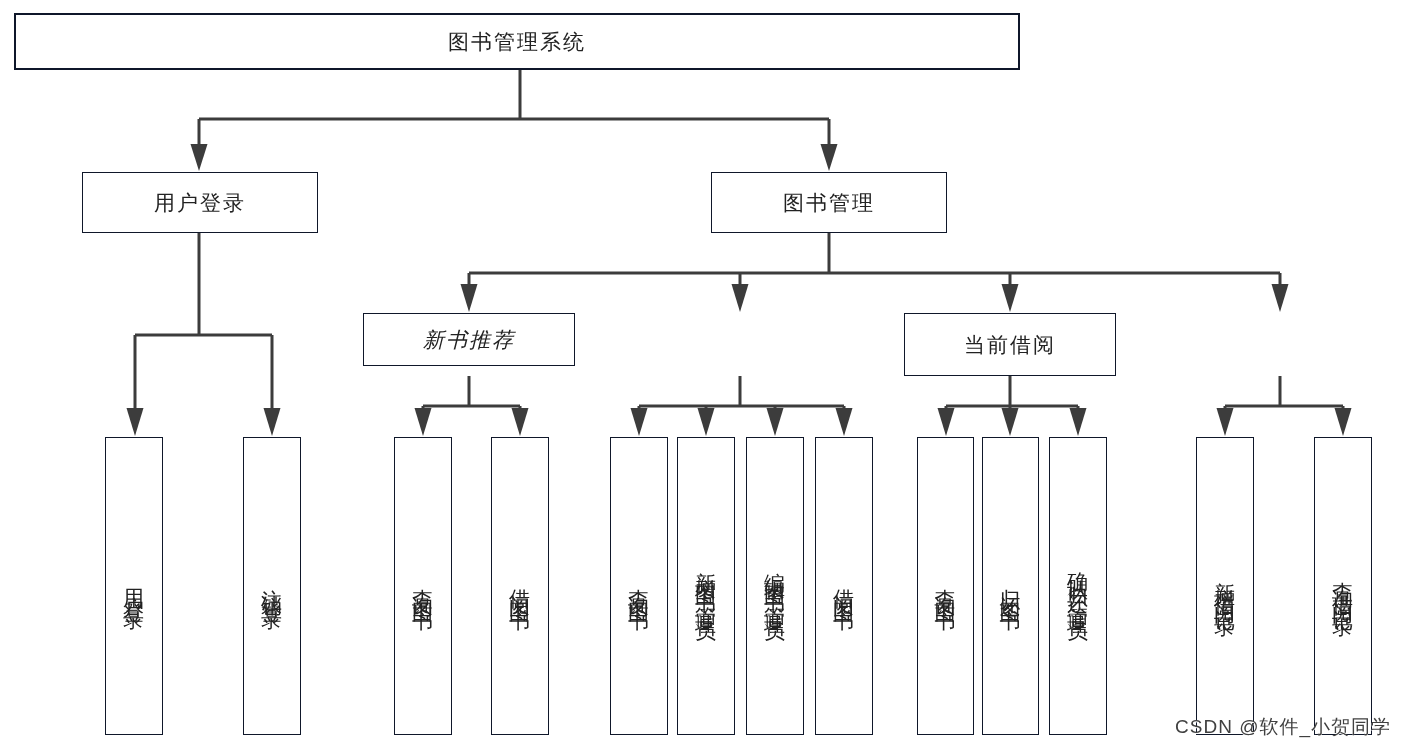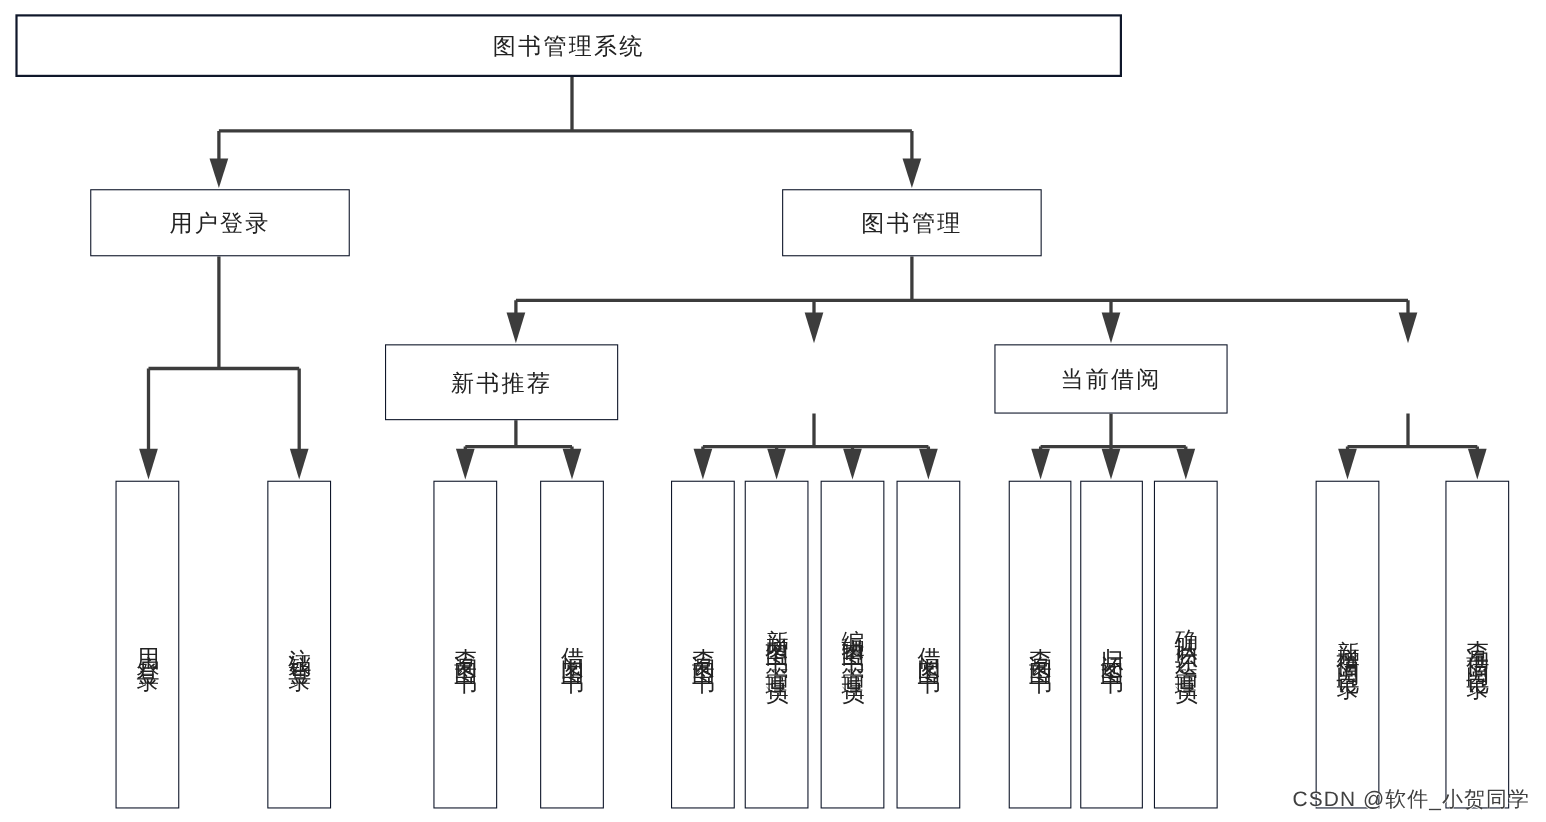--- a/index.html
+++ b/index.html
@@ -24,21 +24,21 @@
   .node.leaf span{
     writing-mode:vertical-rl;text-orientation:mixed;
     font-size:21px;letter-spacing:7px;line-height:1.0;
   }
 
   
   .n-root   {left:14px;  top:13px;  width:1006px; height:57px;}
   .n-login  {left:82px;  top:172px; width:236px;  height:61px;}
   .n-mgmt   {left:711px; top:172px; width:236px;  height:61px;}
 
-  .n-sec0{left:350px; top:313px; width:212px; height:69px;}
+  .n-sec0{left:363px; top:313px; width:212px; height:53px;font-style:italic;}
   .n-sec1{left:634px; top:313px; width:212px; height:63px;}
   .n-sec2{left:904px; top:313px; width:212px; height:63px;}
   .n-sec3{left:1172px;top:313px; width:215px; height:63px;}
 
   .leaf{top:437px;height:298px;width:58px;}
   .n-lf-a0{left:105px;}
   .n-lf-a1{left:243px;}
   .n-lf-b0{left:394px;}
   .n-lf-b1{left:491px;}
   .n-lf-c0{left:610px;}

